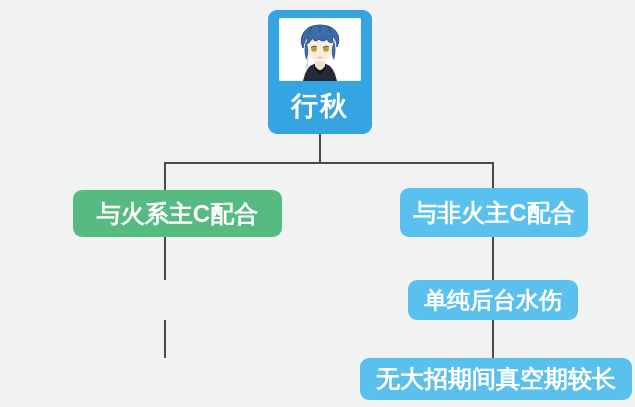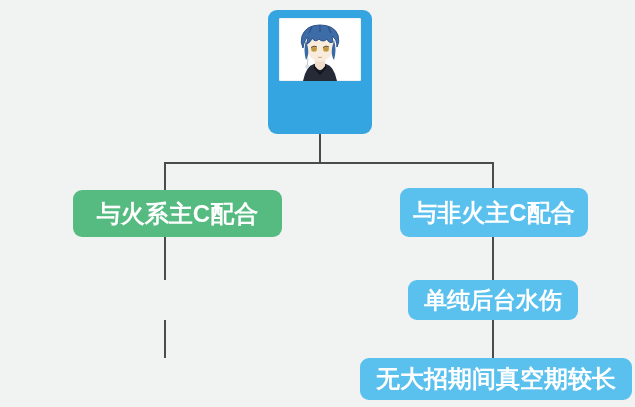--- a/index.html
+++ b/index.html
@@ -106,20 +106,21 @@
         <path d="M32,30 q3,-2 6,0 l-0.5,3 q-2.5,1.5 -5,0 Z" fill="#c19a3f"></path>
         <path d="M44,30 q3,-2 6,0 l-0.5,3 q-2.5,1.5 -5,0 Z" fill="#c19a3f"></path>
         <path d="M32,29.5 q3,-2.5 6,-0.5 M44,29.5 q3,-2.5 6,-0.5" stroke="#5a4420" stroke-width="1" fill="none"></path>
 
         <path d="M39,39 q2,1.2 4,0" stroke="#d8a58e" stroke-width="1" fill="none"></path>
 
         <line x1="29" y1="40" x2="28.3" y2="47" stroke="#c9ccd4" stroke-width="1"></line>
         <circle cx="28.2" cy="48.5" r="1.6" fill="#dfe6ef" stroke="#aeb6c2" stroke-width="0.5"></circle>
       </svg>
     </div>
+    <div class="root-label">行秋</div>
   </div>
 
   <div class="node green" id="node-left-1">
     <span>与火系主C配合</span>
   </div>
 
   <div class="node blue" id="node-right-1">
     <span>与非火主C配合</span>
   </div>
   <div class="node blue" id="node-right-2">

